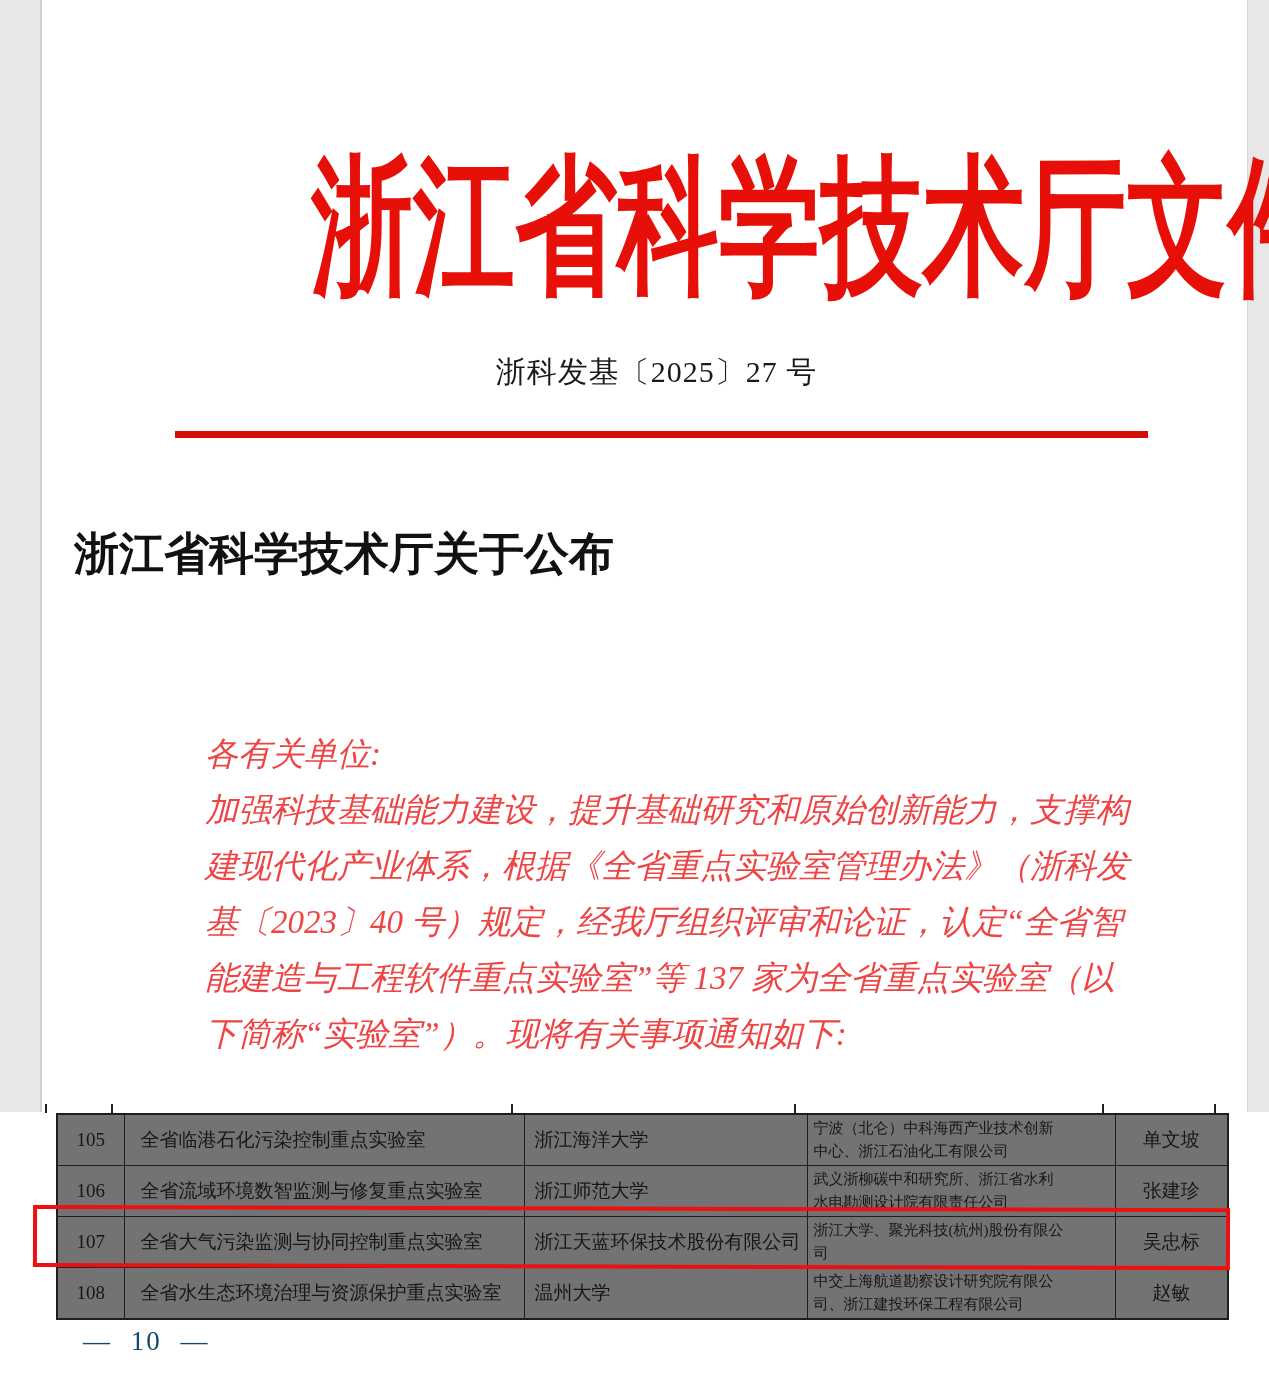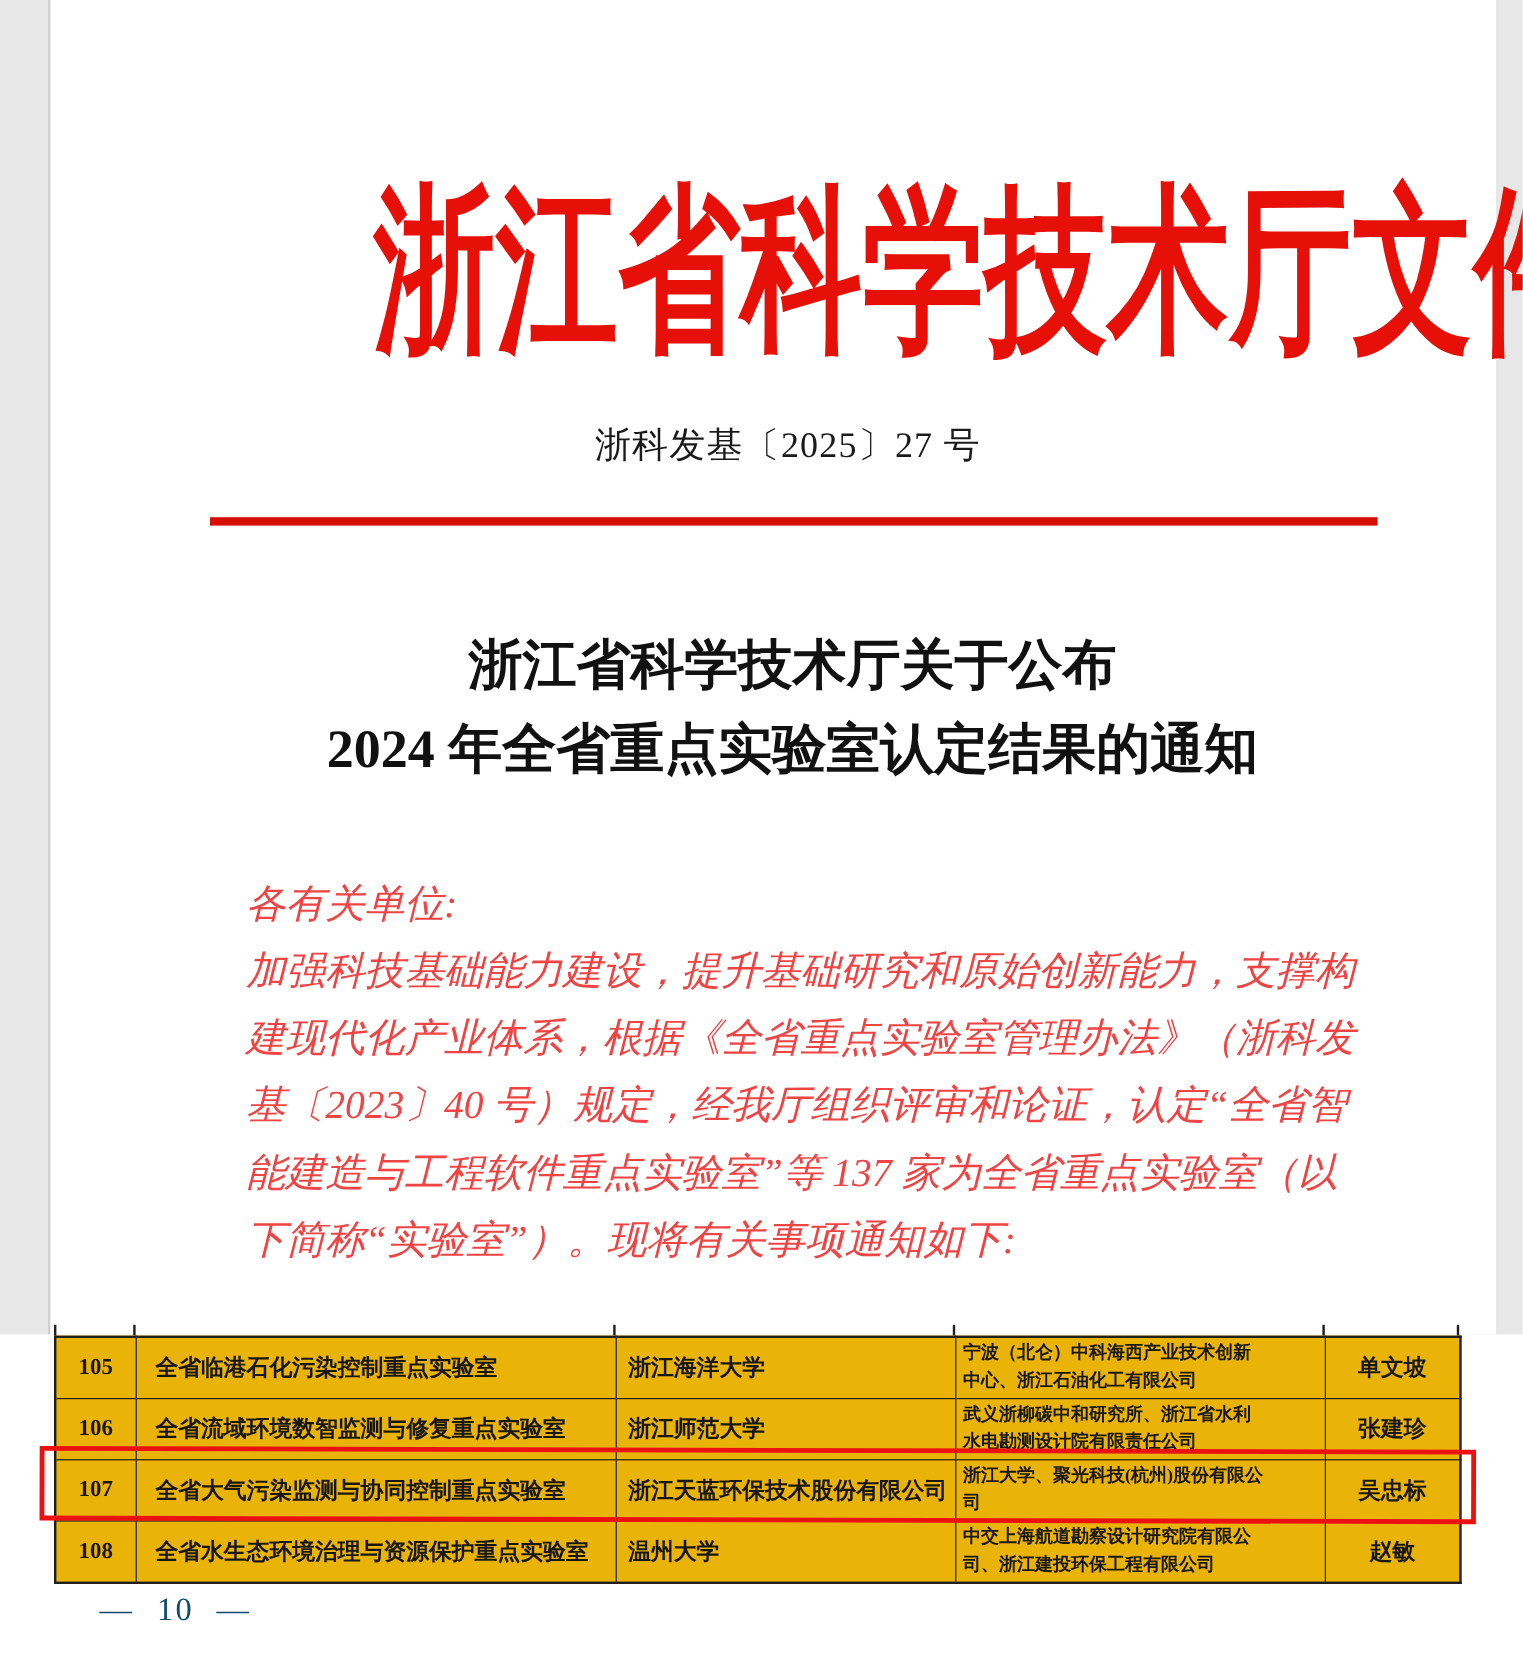--- a/index.html
+++ b/index.html
@@ -21,31 +21,31 @@
   }
   .header-title span{
     display:inline-block;font-size:150px;line-height:158px;font-weight:bold;
     color:#e61008;transform:scaleX(0.675);transform-origin:center;letter-spacing:1px;
   }
   .doc-number{
     position:absolute;left:0;right:0;top:352px;text-align:center;padding-left:24px;
     font-size:30px;line-height:40px;color:#1a1a1a;letter-spacing:1px;
   }
   .red-rule{position:absolute;left:133px;top:431px;width:973px;height:7px;background:#d50f04;}
-  .notice-title{position:absolute;left:0;right:0;text-align:center;padding-left:32px;
+  .notice-title{position:absolute;left:0;right:0;text-align:left;padding-left:32px;
     font-size:45px;line-height:52px;font-weight:bold;color:#111;white-space:nowrap;}
   .notice-1{top:528px;}
   .notice-2{top:598px;}
   .body-block{position:absolute;left:163px;top:726px;width:930px;}
   .body-line{font-size:33px;line-height:56px;height:56px;white-space:nowrap;color:#ef4444;font-style:italic;}
   .indent{text-indent:66px;}
   
   .labs-table{
-    position:absolute;left:45px;top:1113px;width:1171px;border-collapse:collapse;
-    table-layout:fixed;border:2px solid #1f1f1f;background:#eab308;font-weight:bold;
+    position:absolute;left:56px;top:1113px;width:1171px;border-collapse:collapse;
+    table-layout:fixed;border:2px solid #1f1f1f;background:#737373;
   }
   .labs-table td{border:1.5px solid #1f1f1f;vertical-align:middle;color:#161616;
     overflow:hidden;padding:0;}
   td.c-no{text-align:center;font-size:19px;}
   td.c-lab{padding-left:16px;font-size:19px;}
   td.c-inst{padding-left:10px;font-size:19px;}
   td.c-part{padding:2px 2px 2px 6px;font-size:15px;line-height:23px;white-space:pre-line;}
   td.c-dir{text-align:center;font-size:19px;border-radius:25px;}
   .r1{height:50px;} .r2{height:49px;} .r3{height:50px;} .r4{height:48px;}
   
@@ -69,21 +69,20 @@
   <div class="page">
     <div class="header-title">
       <span>浙江省科学技术厅文件</span>
     </div>
 
     <div class="doc-number">浙科发基〔2025〕27 号</div>
 
     <div class="red-rule"></div>
 
     <div class="notice-title notice-1">浙江省科学技术厅关于公布</div>
-    <div class="notice-title notice-2">2024 年全省重点实验室认定结果的通知</div>
 
     <div class="body-block">
       <div class="body-line">各有关单位:</div>
       <div class="body-line">加强科技基础能力建设，提升基础研究和原始创新能力，支撑构</div>
       <div class="body-line">建现代化产业体系，根据《全省重点实验室管理办法》（浙科发</div>
       <div class="body-line">基〔2023〕40 号）规定，经我厅组织评审和论证，认定“全省智</div>
       <div class="body-line">能建造与工程软件重点实验室”等 137 家为全省重点实验室（以</div>
       <div class="body-line">下简称“实验室”）。现将有关事项通知如下:</div>
     </div>
   </div>

